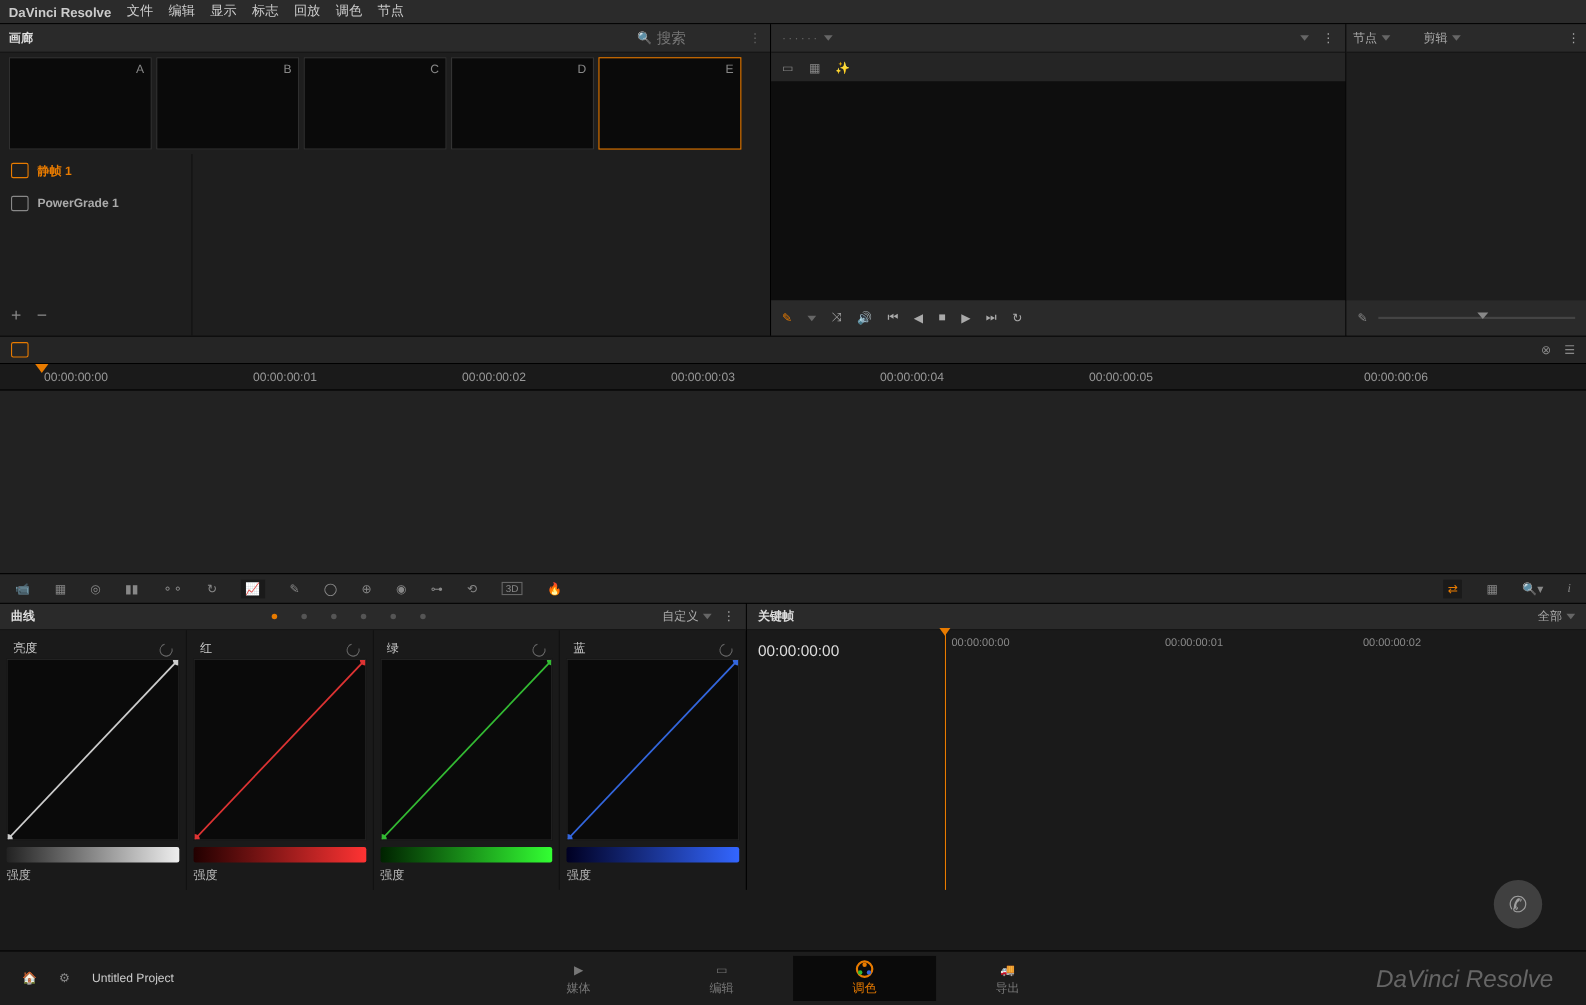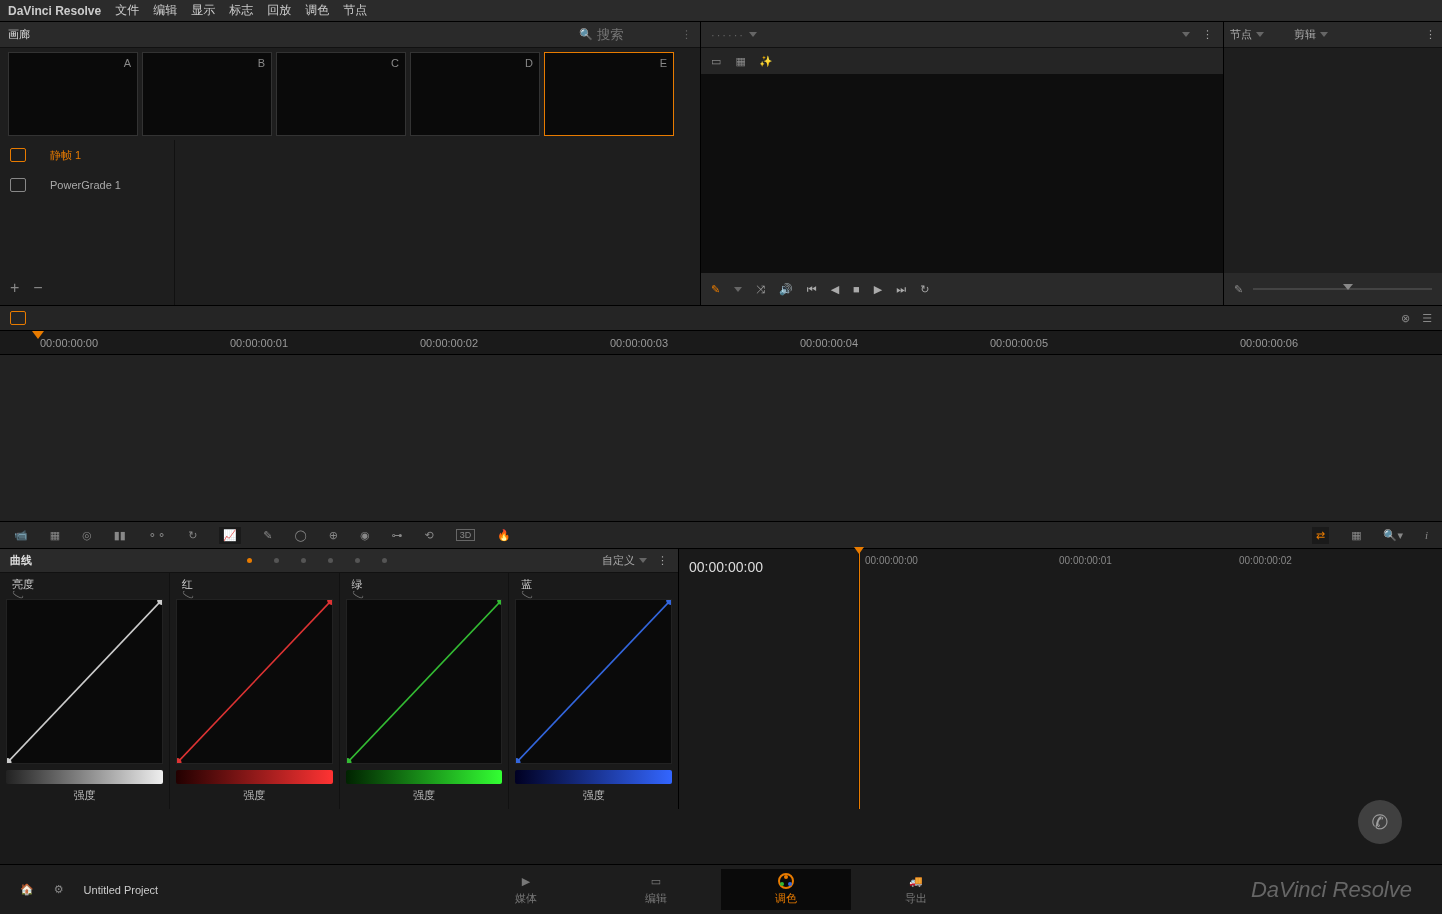--- a/index.html
+++ b/index.html
@@ -2,30 +2,30 @@
 <html><head>
 <meta charset="utf-8">
 <style>
 * { margin:0; padding:0; box-sizing:border-box; font-family: Arial, "Microsoft YaHei", sans-serif; }
 body { background:#1a1a1a; color:#aaa; font-size:11px; width:1442px; height:914px; overflow:hidden; position:relative;}
 .topmenu { height:22px; background:#2b2b2b; display:flex; align-items:center; padding:0 8px; gap:14px; color:#ccc; font-size:12px; border-bottom:1px solid #000;}
 .topmenu span:first-child { font-weight:bold;}
 .row1 { display:flex; height:283px;}
 .gallery { width:701px; border-right:1px solid #000; display:flex; flex-direction:column;}
 .panel-hdr { height:26px; background:#2a2a2a; display:flex; align-items:center; justify-content:space-between; padding:0 8px; border-bottom:1px solid #111;}
-.panel-hdr .title { color:#ddd; font-weight:normal;}
+.panel-hdr .title { color:#ddd; font-weight:bold;}
 .search { display:flex; align-items:center; gap:4px; color:#666;}
 .search input { background:transparent; border:none; color:#aaa; width:80px; outline:none;}
 .thumbs-row { height:92px; display:flex; gap:4px; padding:4px 8px; background:#1e1e1e;}
 .thumb { width:130px; background:#0a0a0a; border:1px solid #333; position:relative;}
 .thumb.sel { border:1px solid #e87b00;}
 .thumb .letter { position:absolute; top:4px; right:6px; color:#888;}
 .gal-body { flex:1; display:flex; background:#1e1e1e;}
 .gal-side { width:175px; display:flex; flex-direction:column; border-right:1px solid #111;}
-.side-item { height:30px; display:flex; align-items:center; gap:24px; padding:0 10px; cursor:pointer;}
+.side-item { height:30px; display:flex; align-items:center; gap:8px; padding:0 10px; cursor:pointer;font-weight:bold;}
 .side-item.sel { color:#e87b00;}
 .side-item .ico { width:16px; height:14px; border:1px solid currentColor; border-radius:2px;}
 .gal-btm { margin-top:auto; display:flex; gap:14px; padding:8px 10px; font-size:16px; color:#888;}
 .gal-main { flex:1; display:flex; flex-direction:column; align-items:center; padding:6px;}
 .still { border:1px solid #e87b00; width:270px; height:76px; background:linear-gradient(180deg,#5a6a78 0%,#1a2028 50%,#5a6a70 100%); position:relative; overflow:hidden;}
 .car { position:absolute; left:30px; top:18px; width:200px; height:40px; background:#0b1220; border-radius:30px 60px 8px 8px; box-shadow:inset 0 -6px 10px rgba(120,150,180,.3);}
 .still-cap { text-align:center; margin:4px 0 10px; color:#bbb; font-size:11px;}
 .still2 { border:1px solid #e87b00; width:270px; height:40px; background:linear-gradient(180deg,#1a2a28,#0a1210); overflow:hidden;}
 .viewer { flex:1; display:flex; flex-direction:column; border-right:1px solid #000;}
 .viewer-top { height:26px; background:#2a2a2a; display:flex; align-items:center; padding:0 10px; gap:4px; border-bottom:1px solid #111;}
@@ -56,25 +56,25 @@
 .toolrow .sp { flex:1;}
 .row3 { display:flex; height:260px;}
 .curves { width:679px; border-right:1px solid #000; display:flex; flex-direction:column;}
 .curves-hdr { height:24px; background:#2a2a2a; display:flex; align-items:center; padding:0 10px; border-bottom:1px solid #111;}
 .curves-hdr .dots { flex:1; display:flex; gap:22px; justify-content:center;}
 .dot { width:5px; height:5px; background:#555; border-radius:50%;}
 .dot.on { background:#e87b00;}
 .curves-body { flex:1; display:flex;}
 .curve { flex:1; display:flex; flex-direction:column; padding:4px; border-right:1px solid #111;}
 .curve:last-child { border-right:none;}
-.clabel { height:20px; display:flex; align-items:flex-start; justify-content:space-between; padding:0 8px; color:#ccc;flex-direction:column;}
+.clabel { height:20px; display:flex; align-items:flex-end; justify-content:space-between; padding:0 8px; color:#ccc;}
 .reset { width:12px; height:12px; border:1px solid #666; border-radius:50%; border-top-color:transparent; transform:rotate(30deg);}
 .cplot { flex:1; background:#0a0a0a; position:relative; border:1px solid #222; margin:2px;}
 .cbar { height:14px; margin:4px 2px 2px; border-radius:2px;}
-.cfoot { text-align:center; color:#bbb; padding:2px;}
+.cfoot { text-align:left; color:#bbb; padding:2px;}
 .key { flex:1; display:flex; flex-direction:column;}
 .key-hdr { height:24px; background:#2a2a2a; display:flex; align-items:center; padding:0 10px; justify-content:space-between; border-bottom:1px solid #111;}
 .key-body { flex:1; display:flex;}
 .key-left { width:180px; border-right:1px solid #111; padding:4px 10px;}
 .key-tc { color:#ddd; font-size:14px; padding:6px 0;}
 .key-tl { flex:1; position:relative;}
 .key-tl .ph { position:absolute; top:0; bottom:0; width:1px; background:#e87b00;}
 .key-tl .pht { position:absolute; top:-2px; border-left:5px solid transparent; border-right:5px solid transparent; border-top:7px solid #e87b00;}
 .key-tl .tc { position:absolute; top:6px; color:#888; font-size:10px;}
 .btmbar { position:absolute; bottom:0; left:0; right:0; height:50px; background:#1d1d1d; display:flex; align-items:center; padding:0 20px; border-top:1px solid #000;}
@@ -319,20 +319,27 @@
               <circle cx="0" cy="100" r="3" fill="#36d"></circle>
               <circle cx="100" cy="0" r="3" fill="#36d"></circle>
             </svg>
           </div>
   <div class="cbar" style="background:linear-gradient(90deg,#002,#36f)"></div>
   <div class="cfoot">强度</div>
         </div>
       </div>
   </div>
   <div class="key">
+    <div class="key-hdr">
+      <span style="font-weight:bold;color:#ddd">关键帧</span>
+      <span style="display:flex;gap:4px;align-items:center">
+          <span>全部</span>
+          <span class="chev"></span>
+        </span>
+    </div>
     <div class="key-body">
       <div class="key-left">
         <div class="key-tc">00:00:00:00</div>
       </div>
       <div class="key-tl">
         <div class="ph" style="left:0"></div>
           <div class="pht" style="left:-5px"></div>
         <span class="tc" style="left:6px">00:00:00:00</span>
         <span class="tc" style="left:200px">00:00:00:01</span>
         <span class="tc" style="left:380px">00:00:00:02</span>

